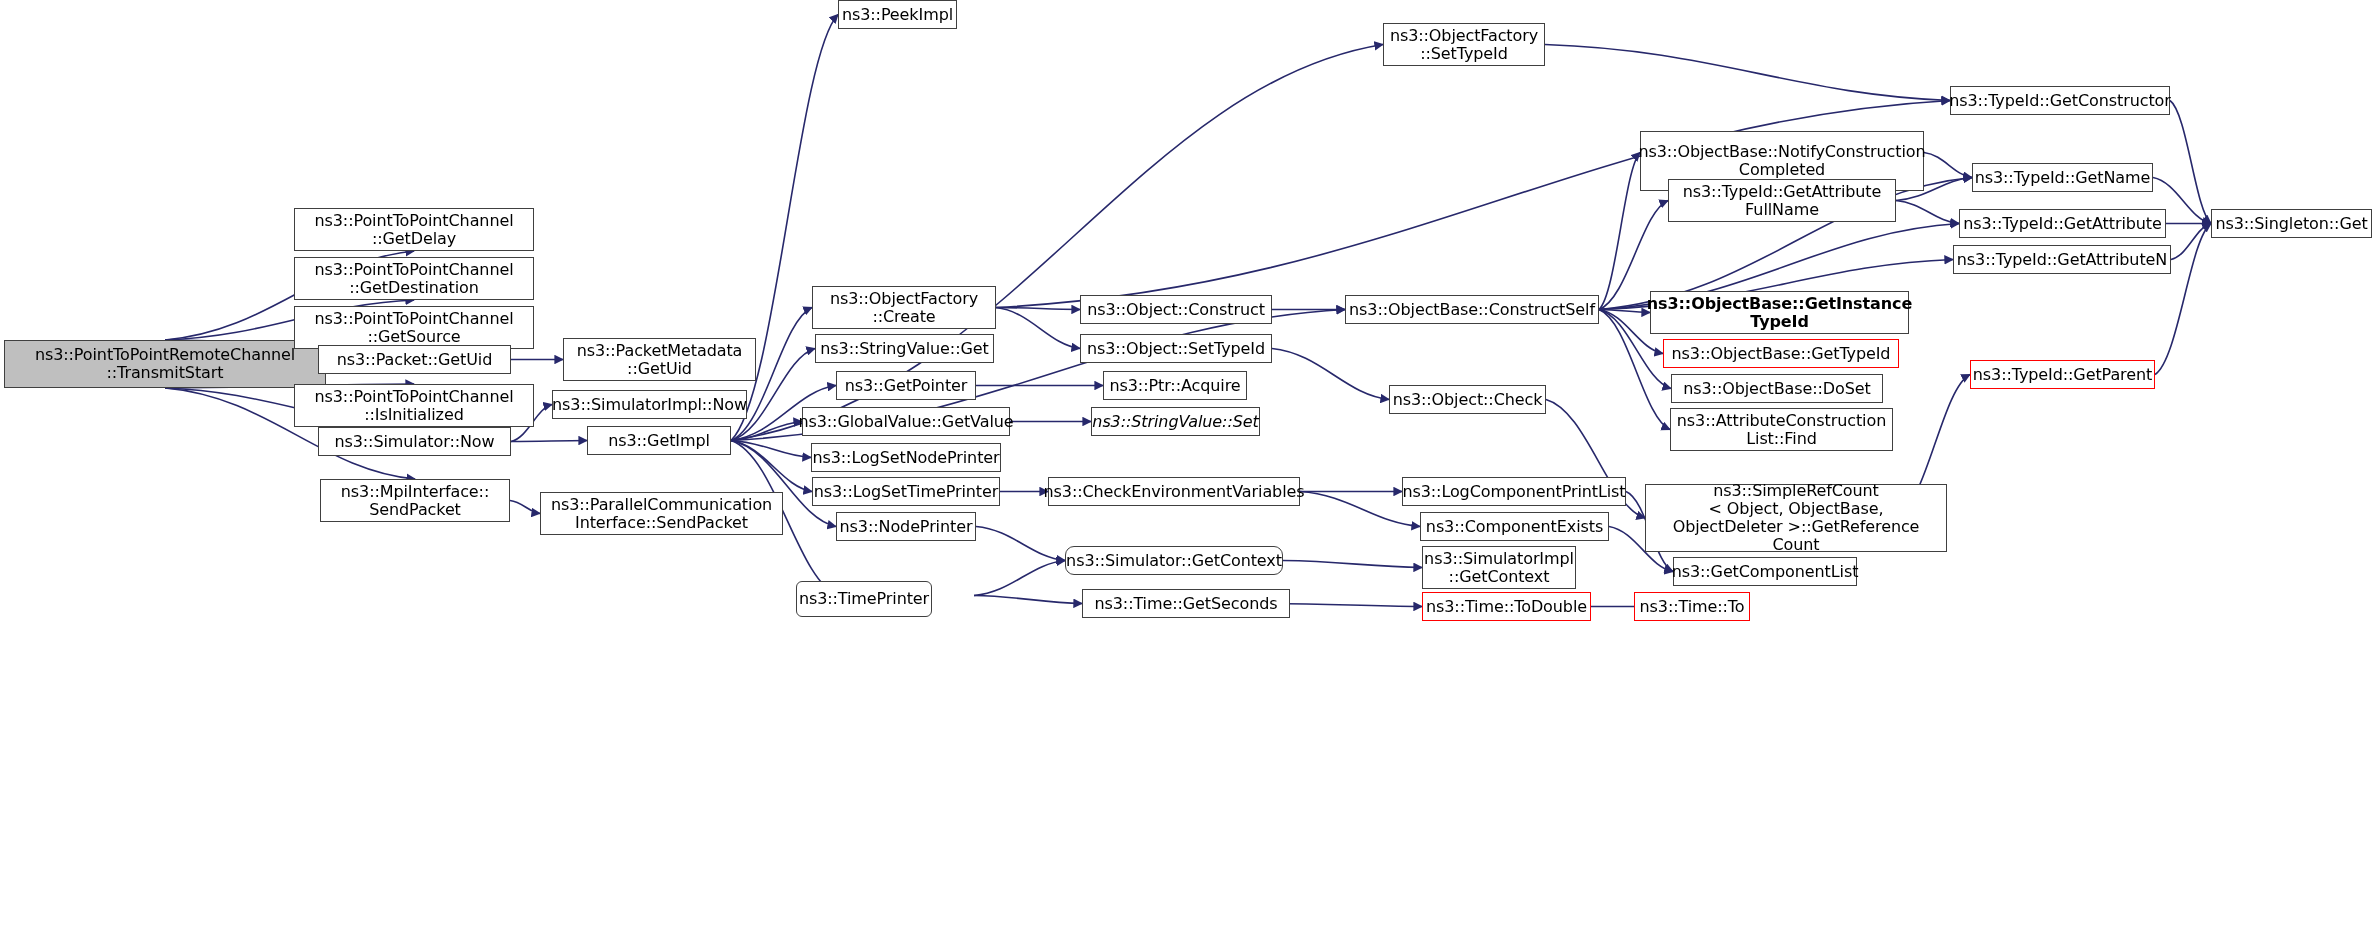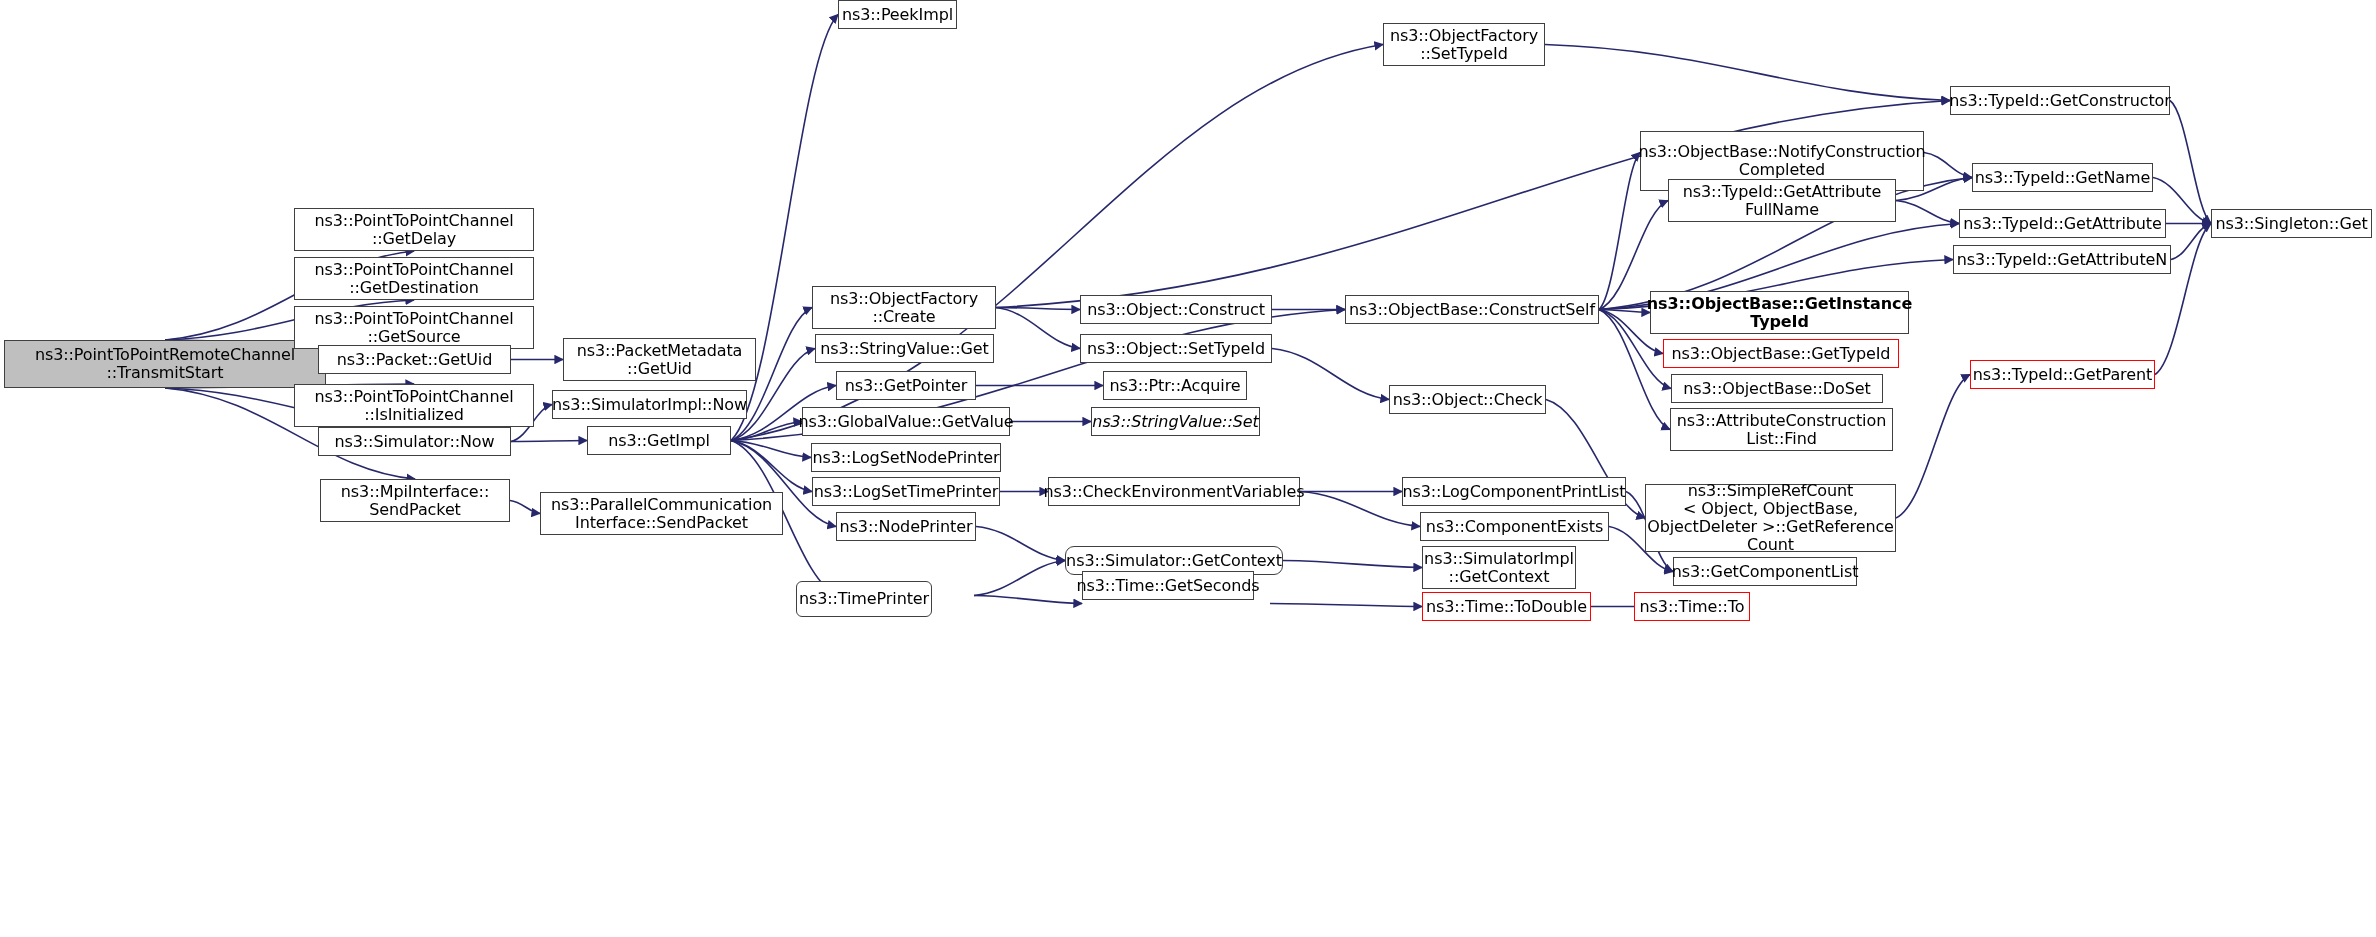--- a/index.html
+++ b/index.html
@@ -141,41 +141,41 @@
       <div class="node" style="left: 811px; top: 443px; width: 190px; height: 29px;">ns3::LogSetNodePrinter</div>
       <div class="node" style="left: 812px; top: 477px; width: 188px; height: 29px;">ns3::LogSetTimePrinter</div>
       <div class="node" style="left: 836px; top: 512px; width: 140px; height: 29px;">ns3::NodePrinter</div>
       <div class="node" style="left: 796px; top: 581px; width: 136px; height: 36px; border-radius: 6px;">ns3::TimePrinter</div>
       <div class="node" style="left: 1080px; top: 295px; width: 192px; height: 29px;">ns3::Object::Construct</div>
       <div class="node" style="left: 1080px; top: 334px; width: 192px; height: 29px;">ns3::Object::SetTypeId</div>
       <div class="node" style="left: 1103px; top: 371px; width: 144px; height: 29px;">ns3::Ptr::Acquire</div>
       <div class="node" style="left: 1091px; top: 407px; width: 169px; height: 29px; font-style: italic;">ns3::StringValue::Set</div>
       <div class="node" style="left: 1048px; top: 477px; width: 252px; height: 29px;">ns3::CheckEnvironmentVariables</div>
       <div class="node" style="left: 1065px; top: 546px; width: 218px; height: 29px; border-radius: 9px;">ns3::Simulator::GetContext</div>
-      <div class="node" style="left: 1082px; top: 571px; width: 172px; height: 29px;">ns3::Time::GetSeconds</div>
+      <div class="node" style="left: 1082px; top: 589px; width: 208px; height: 29px;">ns3::Time::GetSeconds</div>
       <div class="node" style="left: 1383px; top: 23px; width: 162px; height: 43px;">ns3::ObjectFactory
 ::SetTypeId</div>
       <div class="node" style="left: 1345px; top: 295px; width: 254px; height: 29px;">ns3::ObjectBase::ConstructSelf</div>
       <div class="node" style="left: 1389px; top: 385px; width: 157px; height: 29px;">ns3::Object::Check</div>
       <div class="node" style="left: 1402px; top: 477px; width: 224px; height: 29px;">ns3::LogComponentPrintList</div>
       <div class="node" style="left: 1420px; top: 512px; width: 189px; height: 29px;">ns3::ComponentExists</div>
       <div class="node" style="left: 1422px; top: 546px; width: 154px; height: 43px;">ns3::SimulatorImpl
 ::GetContext</div>
       <div class="node red" style="left: 1422px; top: 592px; width: 169px; height: 29px;">ns3::Time::ToDouble</div>
       <div class="node" style="left: 1640px; top: 131px; width: 284px; height: 60px;">ns3::ObjectBase::NotifyConstruction
 Completed</div>
       <div class="node" style="left: 1668px; top: 179px; width: 228px; height: 43px;">ns3::TypeId::GetAttribute
 FullName</div>
       <div class="node" style="left: 1650px; top: 291px; width: 259px; height: 43px; font-weight: bold;">ns3::ObjectBase::GetInstance
 TypeId</div>
       <div class="node red" style="left: 1663px; top: 339px; width: 236px; height: 29px;">ns3::ObjectBase::GetTypeId</div>
       <div class="node" style="left: 1671px; top: 374px; width: 212px; height: 29px;">ns3::ObjectBase::DoSet</div>
       <div class="node" style="left: 1670px; top: 408px; width: 223px; height: 43px;">ns3::AttributeConstruction
 List::Find</div>
-      <div class="node" style="left: 1645px; top: 484px; width: 251px; height: 68px;">ns3::SimpleRefCount
+      <div class="node" style="left: 1645px; top: 484px; width: 302px; height: 68px;">ns3::SimpleRefCount
 &lt; Object, ObjectBase,
  ObjectDeleter &gt;::GetReference
 Count</div>
       <div class="node" style="left: 1673px; top: 557px; width: 184px; height: 29px;">ns3::GetComponentList</div>
       <div class="node" style="left: 1950px; top: 86px; width: 220px; height: 29px;">ns3::TypeId::GetConstructor</div>
       <div class="node" style="left: 1972px; top: 163px; width: 181px; height: 29px;">ns3::TypeId::GetName</div>
       <div class="node" style="left: 1959px; top: 209px; width: 207px; height: 29px;">ns3::TypeId::GetAttribute</div>
       <div class="node" style="left: 1953px; top: 245px; width: 218px; height: 29px;">ns3::TypeId::GetAttributeN</div>
       <div class="node" style="left: 2211px; top: 209px; width: 161px; height: 29px;">ns3::Singleton::Get</div>
       <div class="node red" style="left: 1970px; top: 360px; width: 185px; height: 29px;">ns3::TypeId::GetParent</div>

